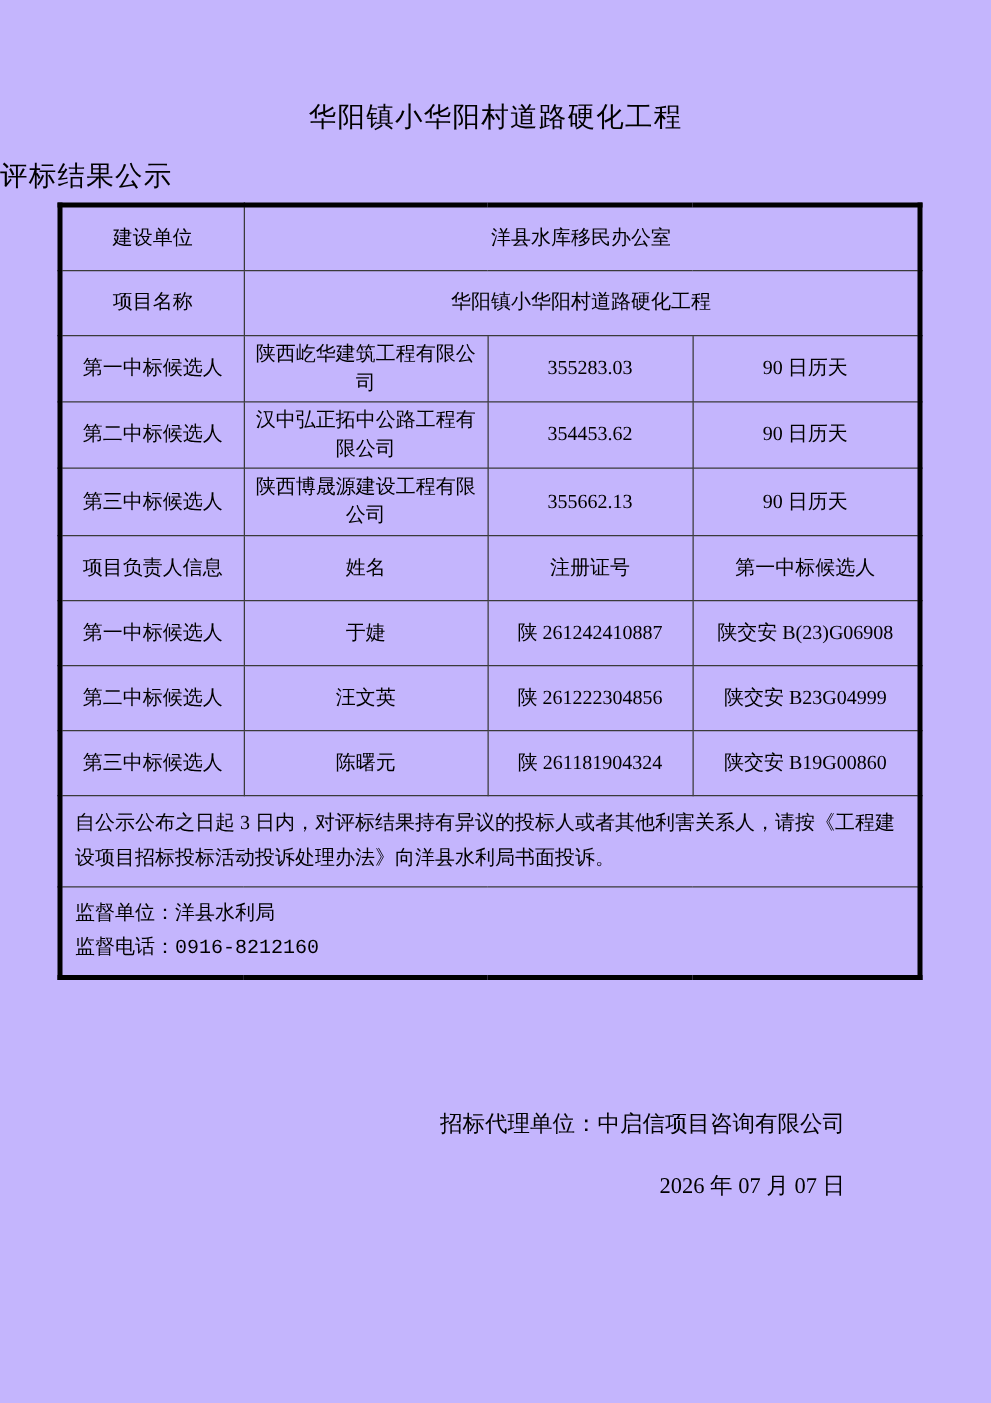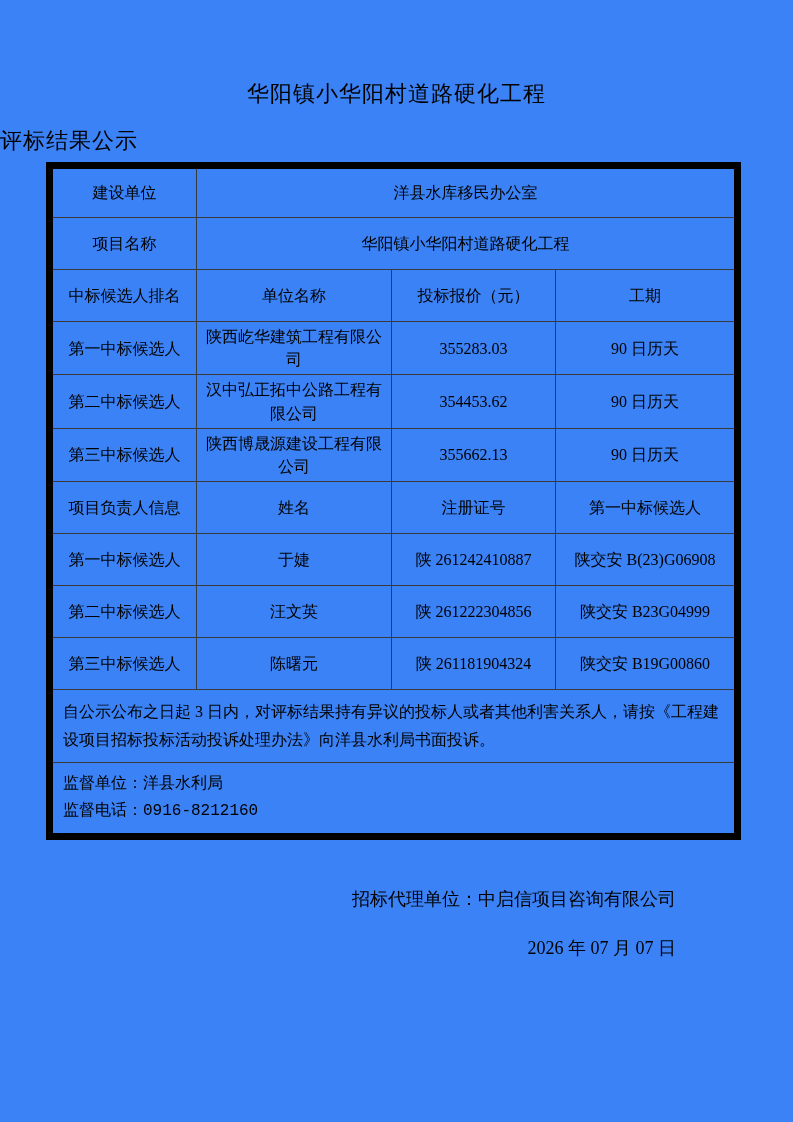--- a/index.html
+++ b/index.html
@@ -3,35 +3,35 @@
 <meta charset="utf-8">
 <style>
   * { margin:0; padding:0; box-sizing:border-box; }
   html, body { background:#ffffff; }
   body {
     width:793px; height:1122px;
     position:relative; overflow:hidden;
     font-family:"Liberation Serif","DejaVu Serif",serif;
     color:#000000;
   }
-  .page { position:absolute; inset:0; background:#3b82f6;padding-left:28px; }
+  .page { position:absolute; inset:0; background:#c4b5fd;padding-left:28px; }
 
   .doc-title {
     position:absolute; top:79px; left:0; right:0;
     text-align:center; font-size:22px; font-weight:normal; letter-spacing:1px;
   }
   .doc-subtitle {
     position:absolute; top:126px; left:0; right:0;
     font-size:22px; font-weight:normal; letter-spacing:1px;
   }
 
   table.main {
     position:absolute; top:162px; left:46px;
     width:688px; border-collapse:collapse; table-layout:fixed;
-    border:7px solid #000000;
+    border:4px solid #000000;
   }
   table.main td {
     border:1px solid #3a3a3a;
     font-size:16px; line-height:1.45;
     text-align:center; vertical-align:middle;
     height:52px; padding:3px 8px;
     word-break:break-all;
   }
   table.main td.left { text-align:left; padding-left:12px; }
   table.main td.block {
@@ -64,26 +64,20 @@
     <tbody>
       <tr>
         <td>建设单位</td>
         <td colspan="3">洋县水库移民办公室</td>
       </tr>
       <tr>
         <td>项目名称</td>
         <td colspan="3">华阳镇小华阳村道路硬化工程</td>
       </tr>
 
-      <tr>
-        <td>中标候选人排名</td>
-        <td>单位名称</td>
-        <td>投标报价（元）</td>
-        <td>工期</td>
-      </tr>
 
       <tr>
         <td>第一中标候选人</td>
         <td>陕西屹华建筑工程有限公司</td>
         <td>355283.03</td>
         <td>90 日历天</td>
       </tr>
       <tr>
         <td>第二中标候选人</td>
         <td>汉中弘正拓中公路工程有限公司</td>

